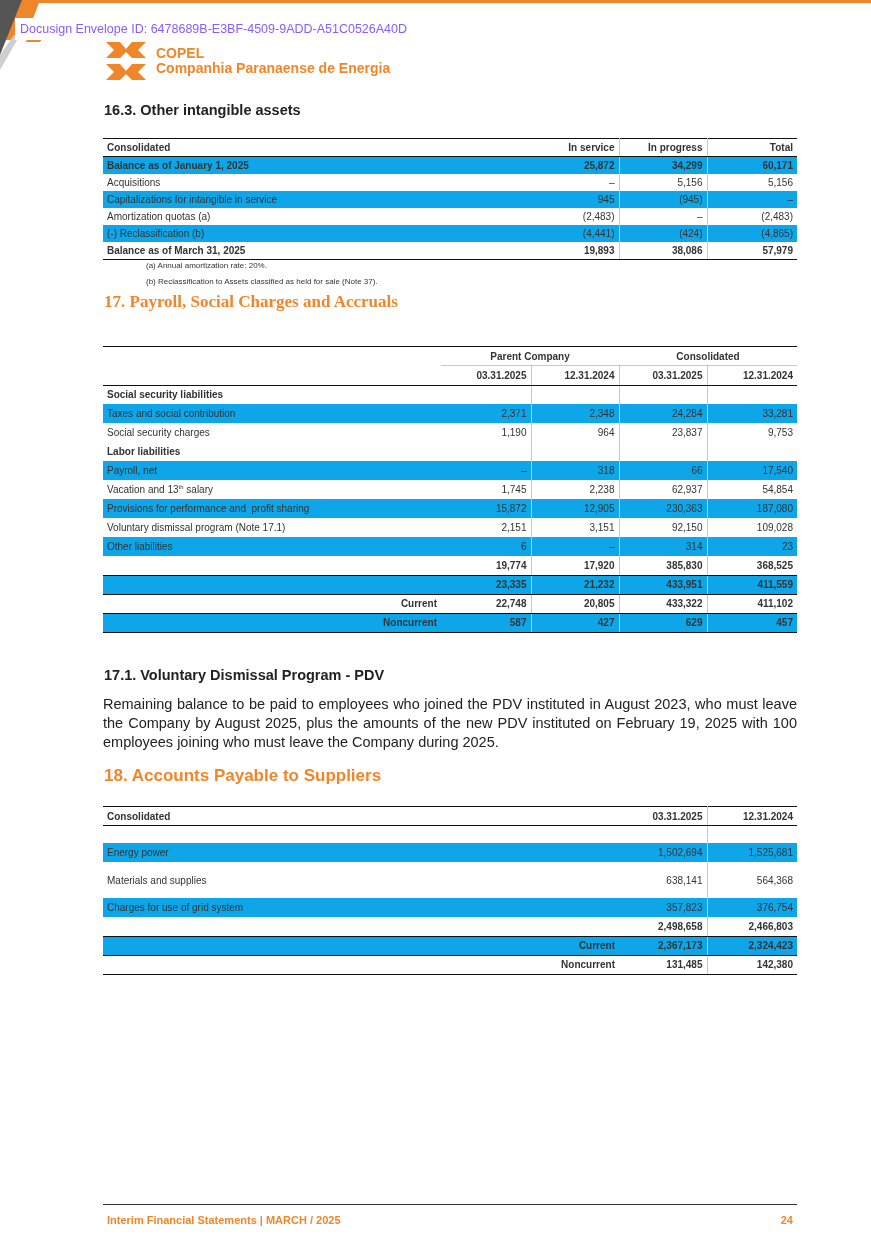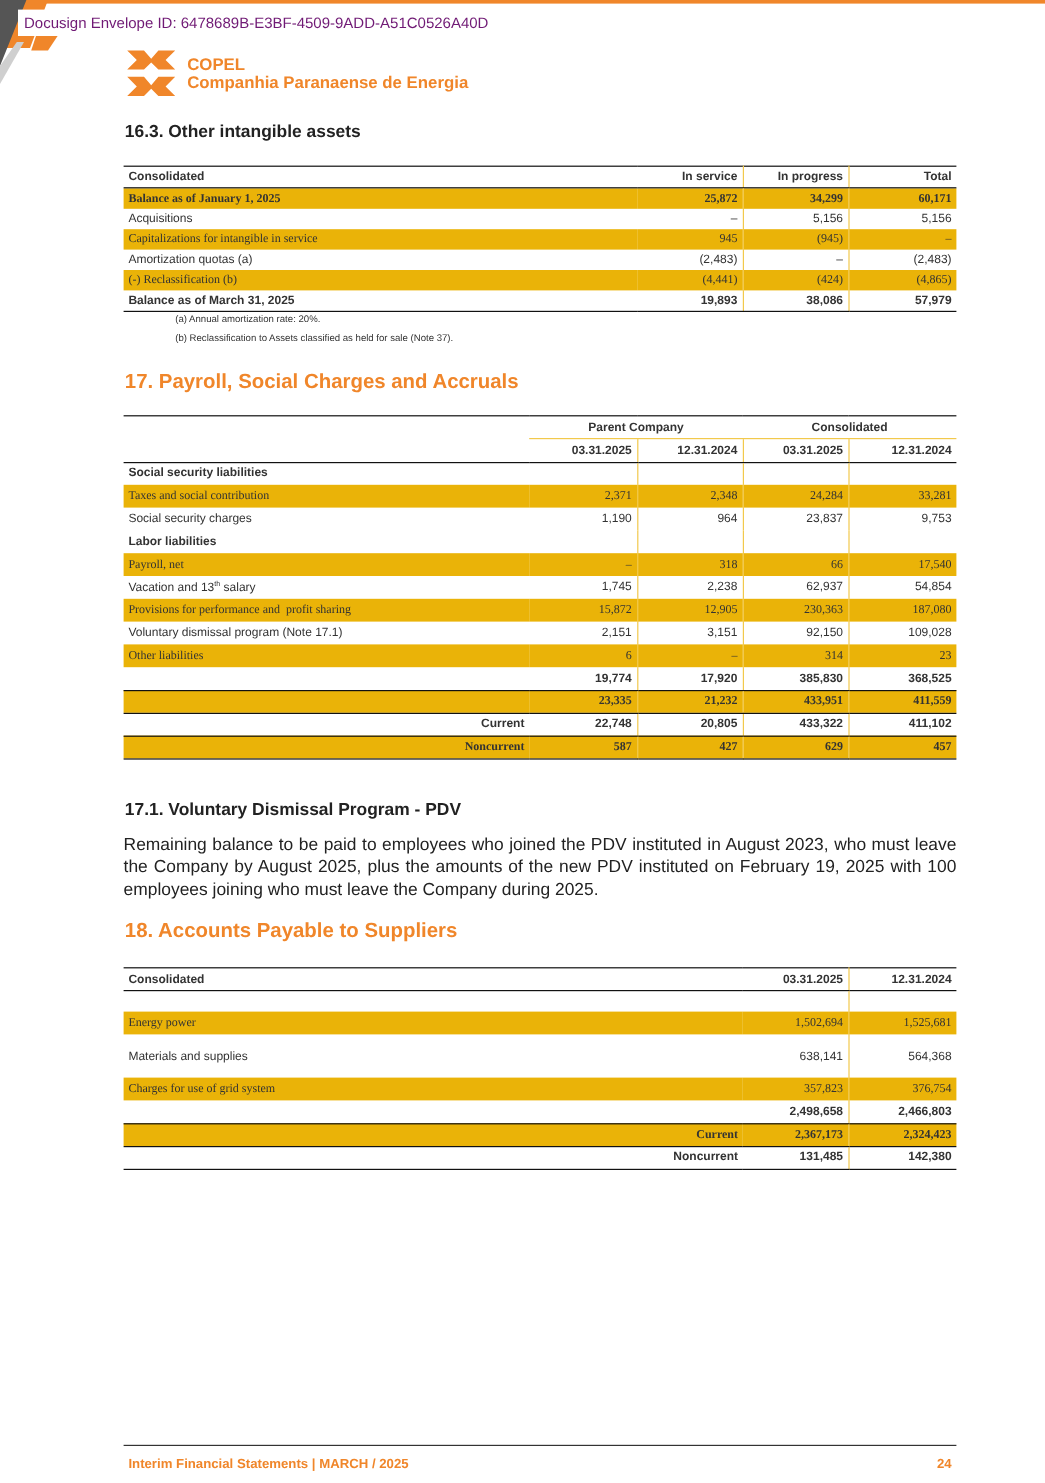--- a/index.html
+++ b/index.html
@@ -3,39 +3,39 @@
 <meta charset="utf-8">
 <style>
   html, body { margin: 0; padding: 0; }
   body {
     width: 871px; height: 1236px; position: relative; overflow: hidden;
     background: #ffffff; font-family: "Liberation Sans", sans-serif; color: #222;
   }
   .topbar { position: absolute; left: 0; top: 0; width: 871px; height: 3px; background: #f0862a; }
   .corner { position: absolute; left: 0; top: 0; width: 60px; height: 75px; }
   .envelope {
-    position: absolute; left: 15px; top: 8px; height: 22px; line-height: 22px;
-    padding: 0 5px; background: #fff; font-size: 12.5px; color: #701a75;
+    position: absolute; left: 15px; top: 18px; height: 22px; line-height: 22px;
+    padding: 0 5px; background: #fff; font-size: 12.5px; color: #8b5cf6;
   }
   .logo { position: absolute; left: 104px; top: 40px; height: 42px; display: flex; align-items: center; }
   .logo svg { width: 44px; height: 42px; }
   .logo-text { margin-left: 8px; color: #f0862a; font-weight: bold; line-height: 15px; }
   .logo-text .l1 { font-size: 14px; }
   .logo-text .l2 { font-size: 14px; }
 
   .abs { position: absolute; }
   .h-sub { font-weight: bold; font-size: 14.5px; color: #222; }
   .h-main { font-weight: bold; font-size: 17px; color: #f0862a; }
 
   table.fin { position: absolute; border-collapse: collapse; font-size: 10px; color: #333; }
   table.fin td { padding: 0 4px; height: 17px; white-space: nowrap; }
   table.fin td.num { text-align: right; }
   table.fin td.lab { text-align: left; }
   table.fin td.vr { border-right: 1px solid #f2c94c; }
-  table.fin tr.shade td { background: #eab308; font-family: Liberation Serif, serif; }
+  table.fin tr.shade td { background: #0ea5e9; }
   table.fin tr.bold td { font-weight: bold; }
   table.fin tr.topline td { border-top: 1px solid #111; }
   table.fin tr.botline td { border-bottom: 1px solid #111; }
 
   .footnote { font-size: 8px; color: #333; margin-left: 42px; }
   .para { font-size: 14.5px; line-height: 19px; text-align: justify; color: #222; }
 
   .footer-line { position: absolute; left: 103px; top: 1204px; width: 694px; height: 1px; background: #333; }
   .footer-left { position: absolute; left: 107px; top: 1214px; font-size: 11px; font-weight: bold; color: #f0862a; }
   .footer-right { position: absolute; left: 760px; width: 33px; top: 1214px; font-size: 11px; font-weight: bold; color: #f0862a; text-align: right; }
@@ -115,21 +115,21 @@
     <td class="lab">Balance as of March 31, 2025</td>
     <td class="num vr">19,893</td>
     <td class="num vr">38,086</td>
     <td class="num">57,979</td>
   </tr>
 </tbody>
   </table>
 <div class="abs footnote" style="left:104px; top:261px;">(a) Annual amortization rate: 20%.</div>
 <div class="abs footnote" style="left:104px; top:277px;">(b) Reclassification to Assets classified as held for sale (Note 37).</div>
 
-<div class="abs h-main" style="left:104px; top:308px;">17. Payroll, Social Charges and Accruals</div>
+<div class="abs h-main" style="left:104px; top:292px;font-family:Liberation Serif, serif;">17. Payroll, Social Charges and Accruals</div>
 
 <table class="fin" style="left:103px; top:346px; width:694px;">
   <colgroup>
       <col style="width:338px">
       <col style="width:90px">
       <col style="width:88px">
       <col style="width:88px">
       <col style="width:90px">
     </colgroup>
   <tbody>

